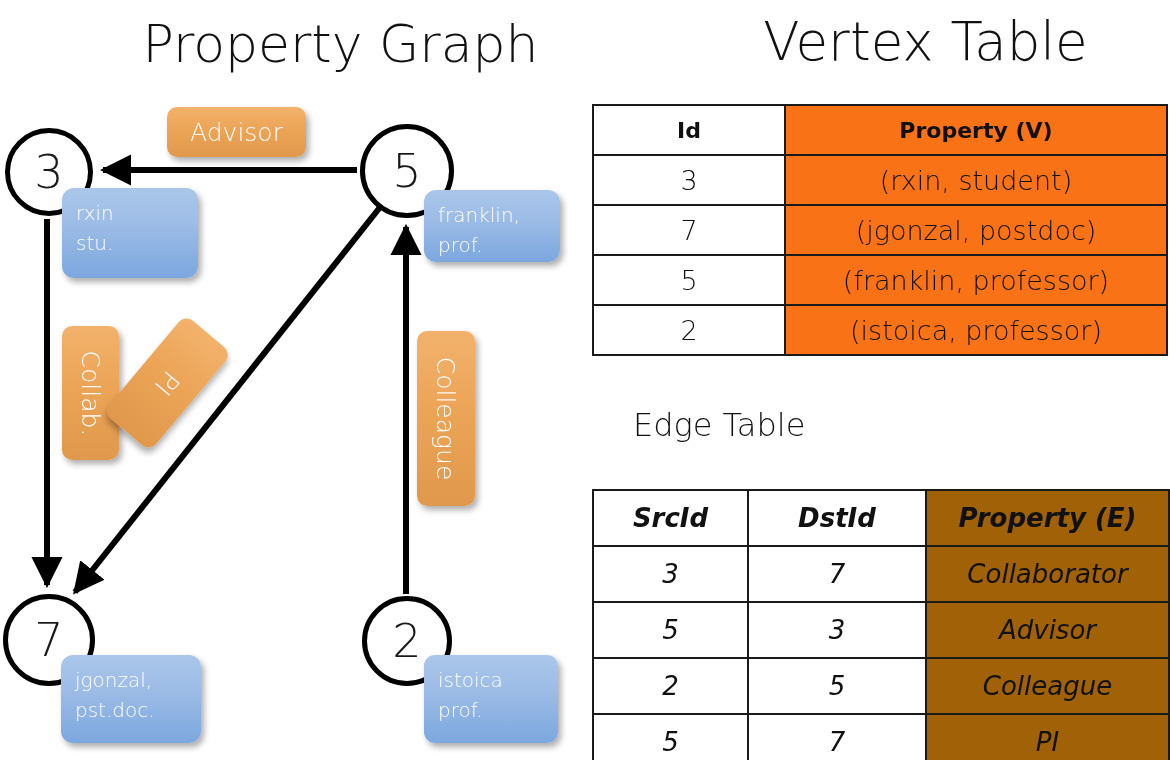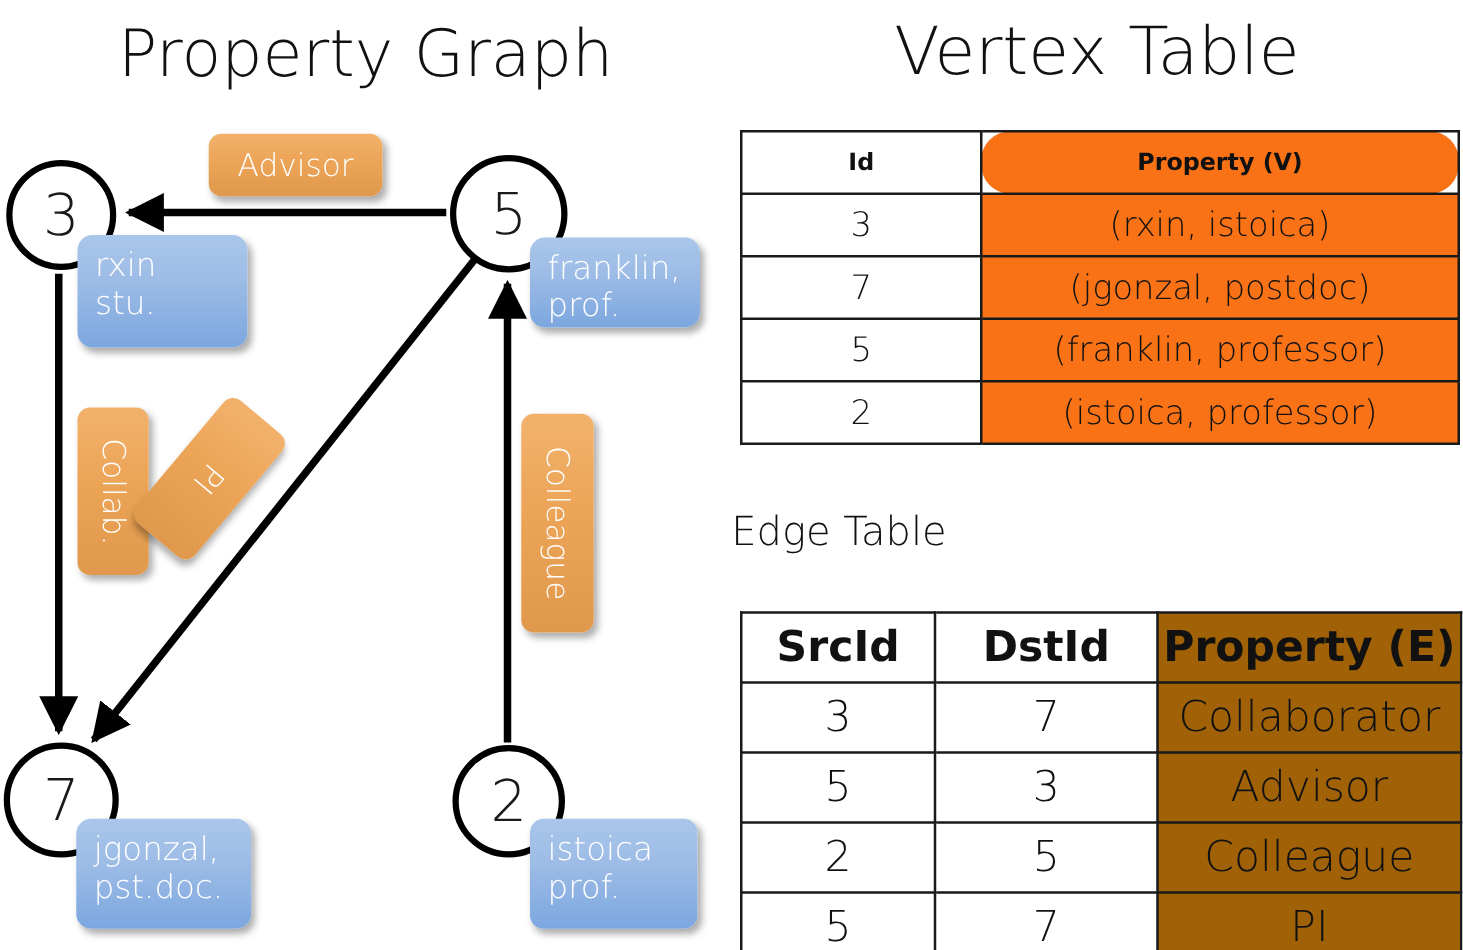--- a/index.html
+++ b/index.html
@@ -17,20 +17,21 @@
   }
 
   
   .title {
     position: absolute;
     font-family: "DejaVu Sans", sans-serif;
     font-weight: 300;
     color: #111;
     white-space: nowrap;
     letter-spacing: 0px;
+    padding-left: 48px;
   }
   #title-property-graph {
     left: 0; top: 14px; width: 585px;
     text-align: center;
     font-size: 52px;
     line-height: 60px;
   }
   #title-vertex-table {
     left: 585px; top: 12px; width: 585px;
     text-align: center;
@@ -79,21 +80,21 @@
 
   
   .prop-box {
     position: absolute;
     border-radius: 12px;
     background: linear-gradient(to bottom, #aac6ea 0%, #9dbce6 40%, #7ca7df 100%);
     box-shadow: 3px 4px 6px rgba(0,0,0,0.33);
     color: #ffffff;
     font-family: "DejaVu Sans", sans-serif;
     font-weight: 300;
-    font-size: 26px;
+    font-size: 20px;
     line-height: 30px;
     box-sizing: border-box;
     padding: 10px 0 0 14px;
     white-space: pre-line;
   }
   #prop-rxin      { left: 62px;  top: 188px; width: 136px; height: 90px; }
   #prop-franklin  { left: 424px; top: 190px; width: 136px; height: 72px; }
   #prop-jgonzal   { left: 61px;  top: 655px; width: 140px; height: 88px; }
   #prop-istoica   { left: 424px; top: 655px; width: 134px; height: 88px; border-radius: 11px; }
 
@@ -164,34 +165,35 @@
   #vertex-table {
     left: 592px; top: 104px;
     width: 574px;
   }
   #vertex-table col.c-id   { width: 192px; }
   #vertex-table col.c-prop { width: 382px; }
   #vertex-table th, #vertex-table td {
     height: 48px;
     font-size: 27px;
   }
-  #vertex-table th { font-size: 19px; border-radius: 23px; }
+  #vertex-table th { font-size: 22px; }
   .cell-blue { background: #f97316; }
 
   
   #edge-table {
     left: 592px; top: 489px;
     width: 576px;
   }
   #edge-table col.c-src  { width: 155px; }
   #edge-table col.c-dst  { width: 178px; }
   #edge-table col.c-prop { width: 243px; }
   #edge-table th, #edge-table td {
     height: 54px;
-    font-size: 34px;
+    font-size: 26px;
+    font-style: italic;
   }
   .cell-peach { background: #a16207; }
 </style>
 </head>
 <body>
 
 <div class="title" id="title-property-graph">Property Graph</div>
 
 <div class="title" id="title-vertex-table">Vertex Table</div>
 
@@ -261,21 +263,21 @@
     </colgroup>
   <thead>
     <tr>
       <th>Id</th>
       <th class="cell-blue">Property (V)</th>
     </tr>
   </thead>
   <tbody>
     <tr>
       <td>3</td>
-      <td class="cell-blue">(rxin, istoica)</td>
+      <td class="cell-blue">(rxin, student)</td>
     </tr>
     <tr>
       <td>7</td>
       <td class="cell-blue">(jgonzal, postdoc)</td>
     </tr>
     <tr>
       <td>5</td>
       <td class="cell-blue">(franklin, professor)</td>
     </tr>
     <tr>

